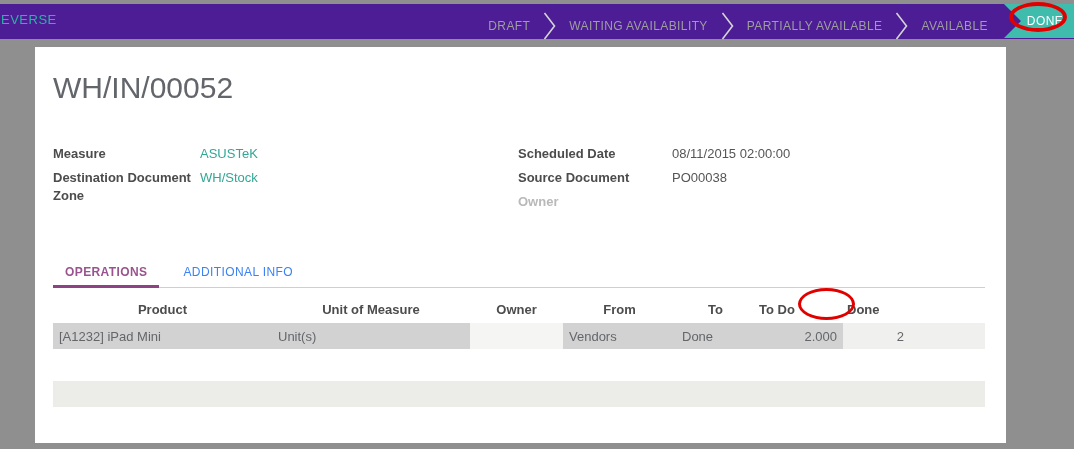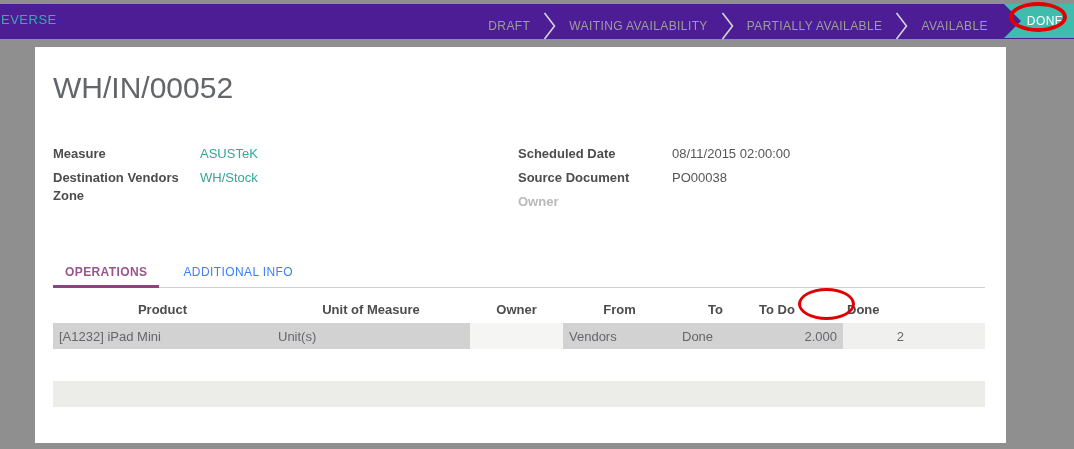--- a/index.html
+++ b/index.html
@@ -106,21 +106,21 @@
 
   <h1 class="doc-title">WH/IN/00052</h1>
 
   <div class="fields">
     <div class="fgroup-left">
       <div class="frow">
         <span class="flabel">Measure</span>
         <a class="link fvalue">ASUSTeK</a>
       </div>
       <div class="frow">
-        <span class="flabel">Destination Vendors Zone</span>
+        <span class="flabel">Destination Document Zone</span>
         <a class="link fvalue">WH/Stock</a>
       </div>
     </div>
 
     <div class="fgroup-right">
       <div class="frow">
         <span class="flabel">Scheduled Date</span>
         <span class="fvalue">08/11/2015 02:00:00</span>
       </div>
       <div class="frow">

